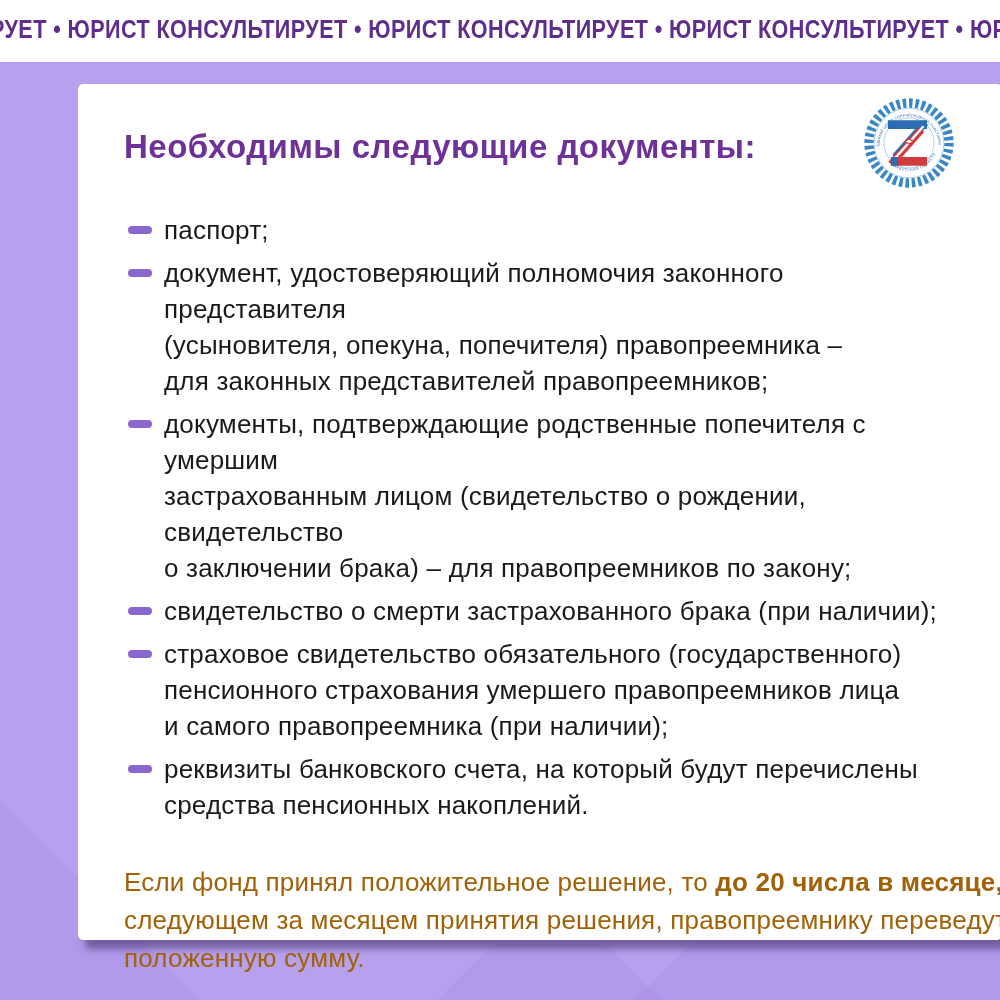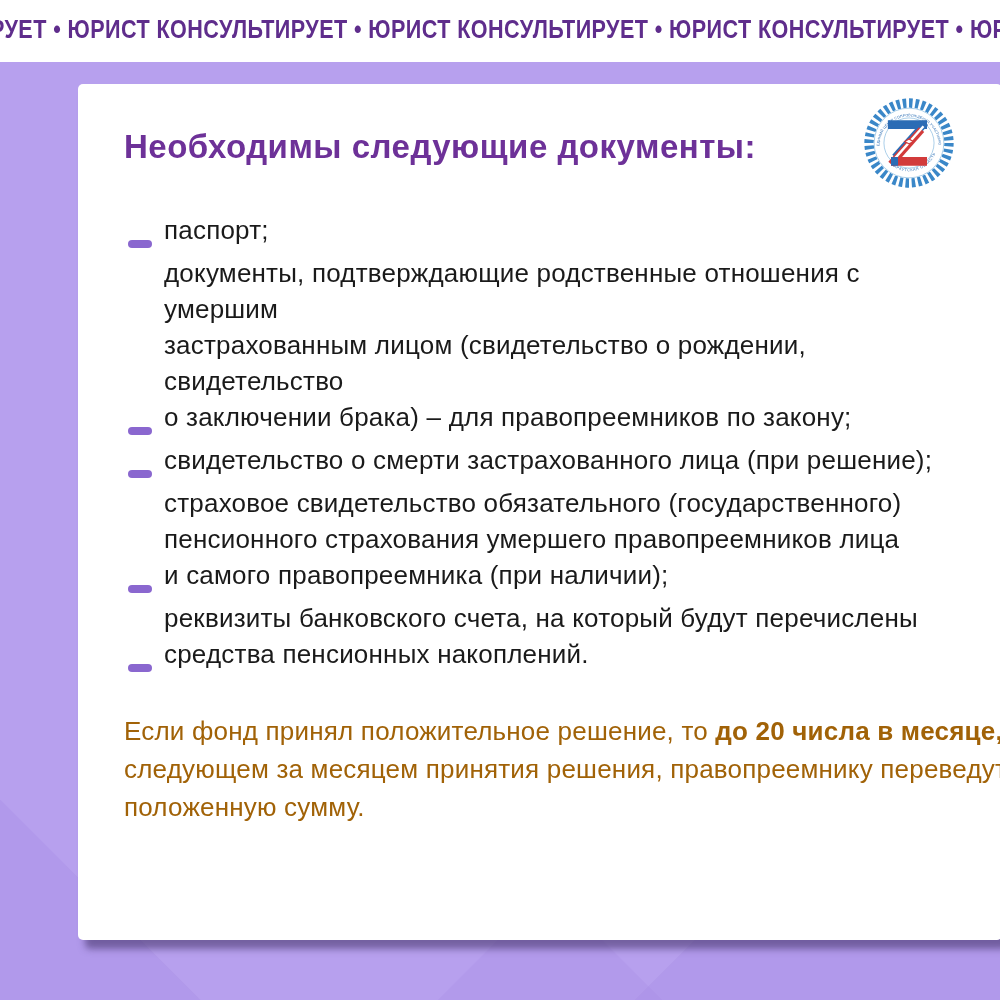--- a/index.html
+++ b/index.html
@@ -56,21 +56,21 @@
     color:#6d3198;
     letter-spacing:0.5px;
   }
   ul.doc-list {
     list-style:none;
     margin-top:46px;
     padding-left:4px;
   }
   ul.doc-list li {
     display:flex;
-    align-items:flex-end;
+    align-items:flex-start;
     margin-bottom:7px;
   }
   .dash {
     flex:none;
     width:24px; height:8px;
     border-radius:4px;
     background:#8a67cf;
     margin-top:14px;
     margin-right:12px;
   }
@@ -112,27 +112,33 @@
 <div class="card">
   <h1 class="heading">Необходимы следующие документы:</h1>
 
   <ul class="doc-list">
     <li>
       <span class="dash"></span>
       <span class="doc-text">паспорт;</span>
     </li>
     <li>
       <span class="dash"></span>
-      <span class="doc-text">документы, подтверждающие родственные отношения с умершим
+      <span class="doc-text">документ, удостоверяющий полномочия законного представителя
+(усыновителя, опекуна, попечителя) правопреемника –
+для законных представителей правопреемников;</span>
+    </li>
+    <li>
+      <span class="dash"></span>
+      <span class="doc-text">документы, подтверждающие родственные попечителя с умершим
 застрахованным лицом (свидетельство о рождении, свидетельство
 о заключении брака) – для правопреемников по закону;</span>
     </li>
     <li>
       <span class="dash"></span>
-      <span class="doc-text">свидетельство о смерти застрахованного лица (при решение);</span>
+      <span class="doc-text">свидетельство о смерти застрахованного брака (при наличии);</span>
     </li>
     <li>
       <span class="dash"></span>
       <span class="doc-text">страховое свидетельство обязательного (государственного)
 пенсионного страхования умершего правопреемников лица
 и самого правопреемника (при наличии);</span>
     </li>
     <li>
       <span class="dash"></span>
       <span class="doc-text">реквизиты банковского счета, на который будут перечислены

